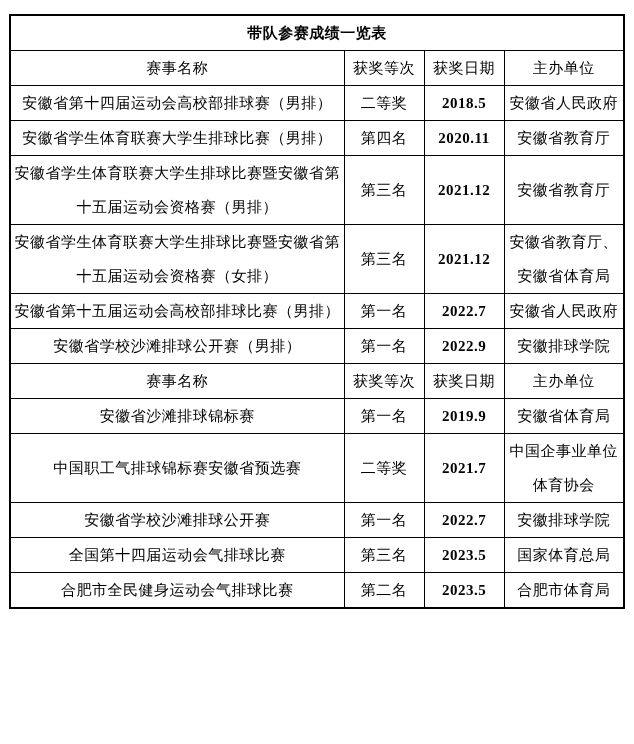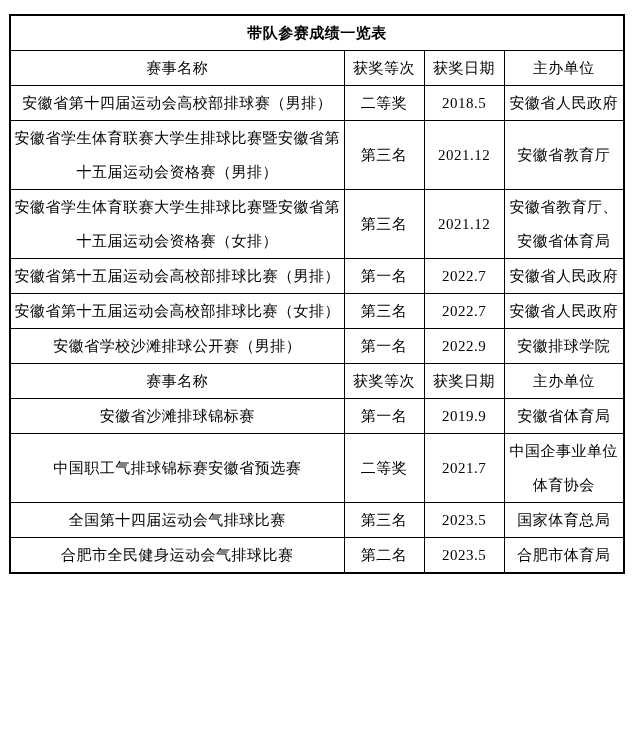--- a/index.html
+++ b/index.html
@@ -41,21 +41,21 @@
   td.section-title {
     font-weight: bold;
     font-size: 16px;
     letter-spacing: 1px;
   }
   td.col-header {
     font-weight: normal;
     font-size: 16px;
   }
   td.date-cell {
-    font-weight: normal;
+    font-weight: bold;
     font-family: "Liberation Serif", serif;
     letter-spacing: 0;
   }
 </style>
 </head>
 <body>
 
 <div class="page">
   <table class="results">
     <colgroup>
@@ -75,43 +75,43 @@
         <td class="col-header">获奖日期</td>
         <td class="col-header">主办单位</td>
       </tr>
       <tr>
         <td>安徽省第十四届运动会高校部排球赛（男排）</td>
         <td>二等奖</td>
         <td class="date-cell">2018.5</td>
         <td>安徽省人民政府</td>
       </tr>
       <tr>
+        <td>安徽省学生体育联赛大学生排球比赛（男排）</td>
+        <td>第四名</td>
+        <td class="date-cell">2020.11</td>
+        <td>安徽省教育厅</td>
+      </tr>
+      <tr>
         <td>安徽省学生体育联赛大学生排球比赛暨安徽省第
 十五届运动会资格赛（男排）</td>
         <td>第三名</td>
         <td class="date-cell">2021.12</td>
         <td>安徽省教育厅</td>
       </tr>
       <tr>
         <td>安徽省学生体育联赛大学生排球比赛暨安徽省第
 十五届运动会资格赛（女排）</td>
         <td>第三名</td>
         <td class="date-cell">2021.12</td>
         <td>安徽省教育厅、
 安徽省体育局</td>
       </tr>
       <tr>
         <td>安徽省第十五届运动会高校部排球比赛（男排）</td>
         <td>第一名</td>
-        <td class="date-cell">2022.7</td>
-        <td>安徽省人民政府</td>
-      </tr>
-      <tr>
-        <td>安徽省第十五届运动会高校部排球比赛（女排）</td>
-        <td>第三名</td>
         <td class="date-cell">2022.7</td>
         <td>安徽省人民政府</td>
       </tr>
       <tr>
         <td>安徽省学校沙滩排球公开赛（男排）</td>
         <td>第一名</td>
         <td class="date-cell">2022.9</td>
         <td>安徽排球学院</td>
       </tr>
 
@@ -128,20 +128,26 @@
         <td>安徽省体育局</td>
       </tr>
       <tr>
         <td>中国职工气排球锦标赛安徽省预选赛</td>
         <td>二等奖</td>
         <td class="date-cell">2021.7</td>
         <td>中国企事业单位
 体育协会</td>
       </tr>
       <tr>
+        <td>安徽省学校沙滩排球公开赛</td>
+        <td>第一名</td>
+        <td class="date-cell">2022.7</td>
+        <td>安徽排球学院</td>
+      </tr>
+      <tr>
         <td>全国第十四届运动会气排球比赛</td>
         <td>第三名</td>
         <td class="date-cell">2023.5</td>
         <td>国家体育总局</td>
       </tr>
       <tr>
         <td>合肥市全民健身运动会气排球比赛</td>
         <td>第二名</td>
         <td class="date-cell">2023.5</td>
         <td>合肥市体育局</td>

